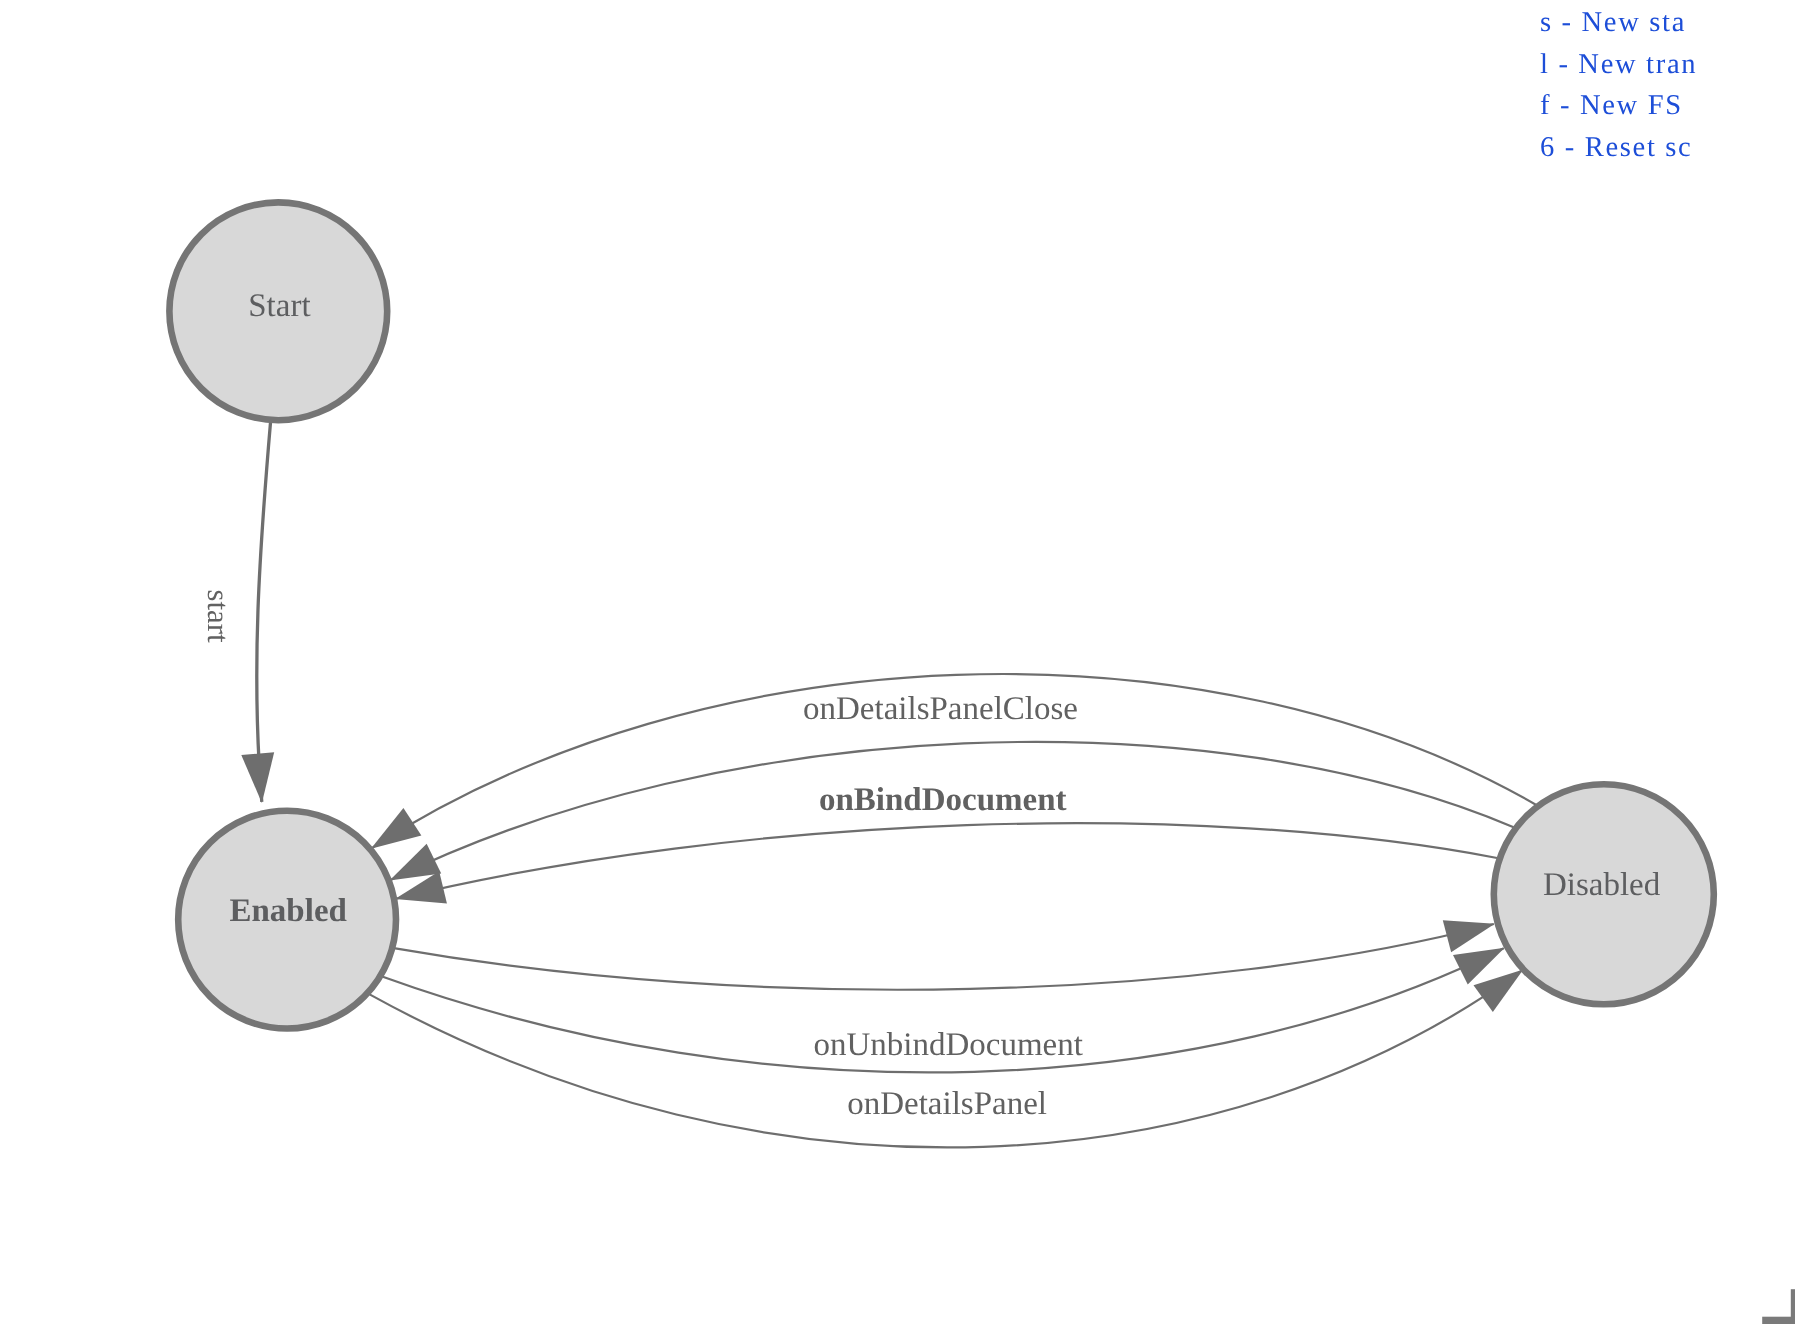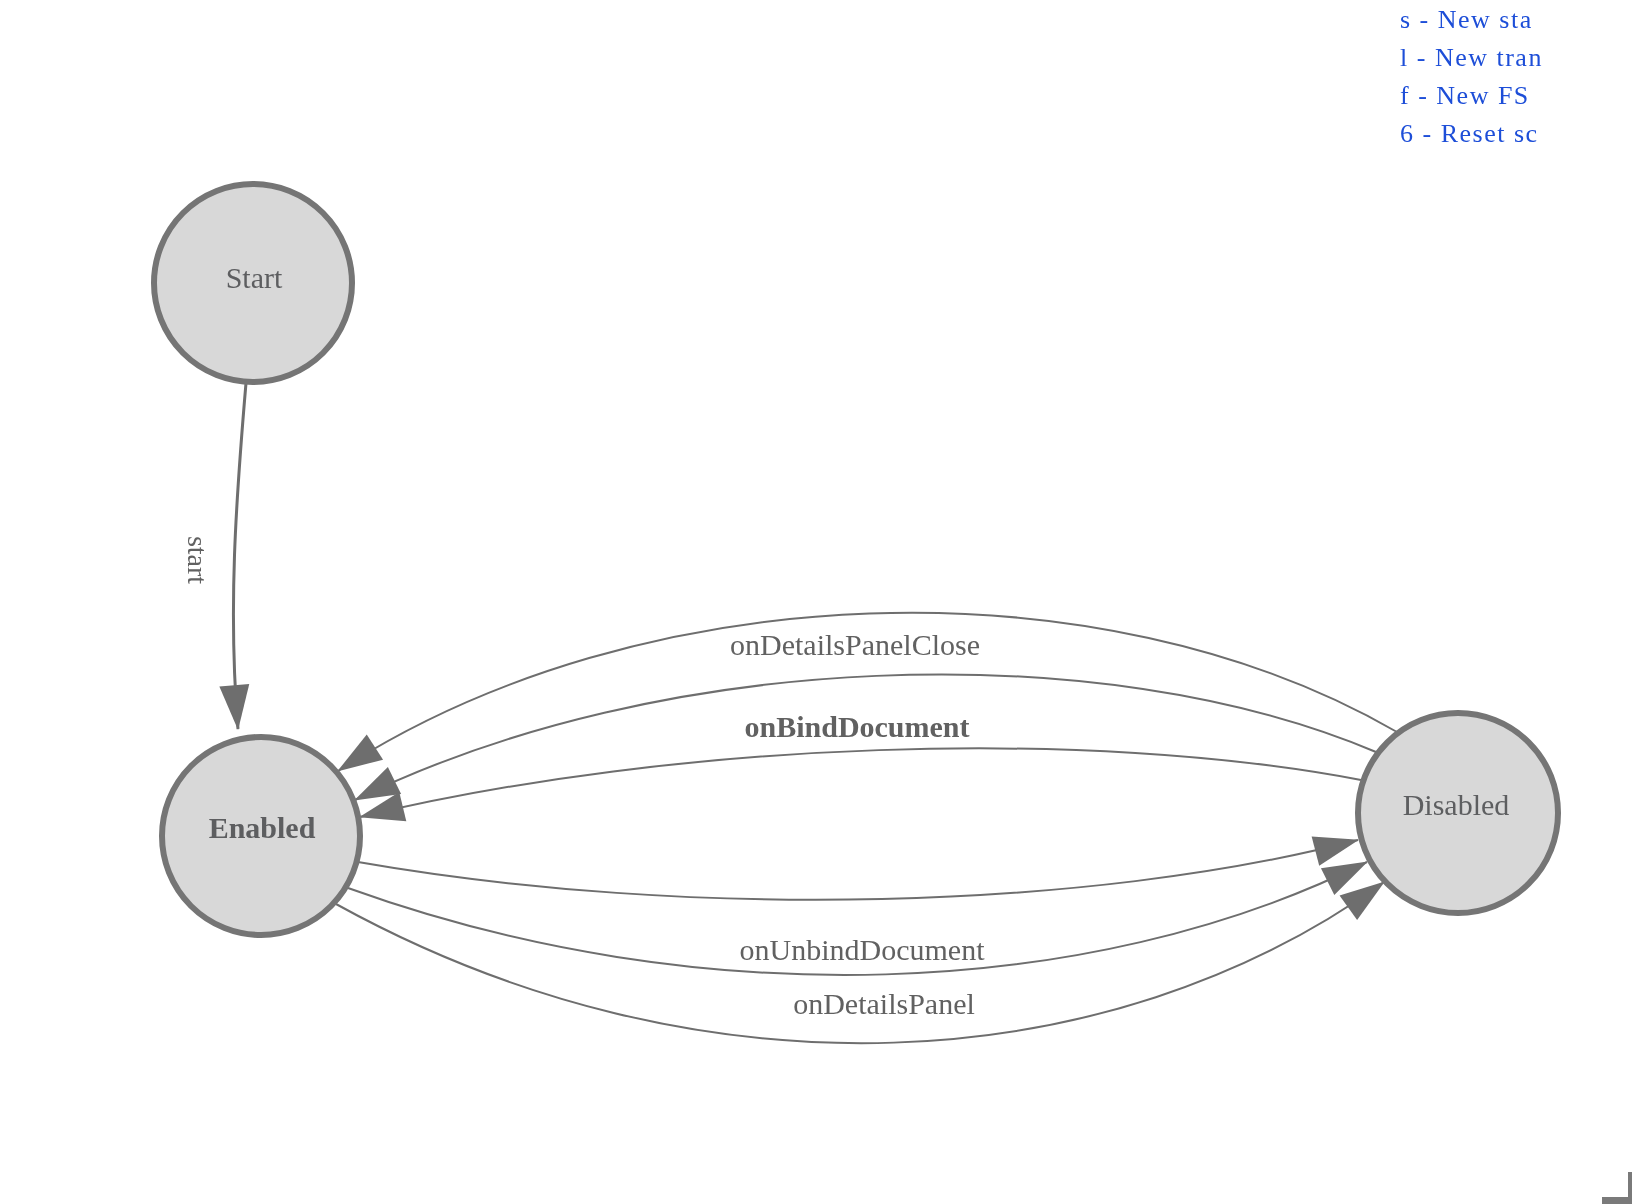--- a/index.html
+++ b/index.html
@@ -94,21 +94,21 @@
   </svg>
 
   <div class="node-label" style="left:254px; top:278px;">Start</div>
   <div class="node-label" style="left:262px; top:828px;font-weight:bold;">Enabled</div>
   <div class="node-label" style="left:1456px; top:805px;">Disabled</div>
 
   <div class="edge-label vertical" style="left:197px; top:560px;">start</div>
   <div class="edge-label" style="left:855px; top:645px;">onDetailsPanelClose</div>
   <div class="edge-label" style="left:857px; top:727px;font-weight:bold;">onBindDocument</div>
   <div class="edge-label" style="left:862px; top:922px;margin-top:28px;">onUnbindDocument</div>
-  <div class="edge-label" style="left:861px; top:1004px;margin-left:23px;">onDetailsPanel</div>
+  <div class="edge-label" style="left:861px; top:1004px;">onDetailsPanel</div>
 
   <div class="legend">
     <div>s - New sta</div>
     <div>l - New tran</div>
     <div>f - New FS</div>
     <div>6 - Reset sc</div>
   </div>
 
   <div class="corner-v"></div>
   <div class="corner-h"></div>

